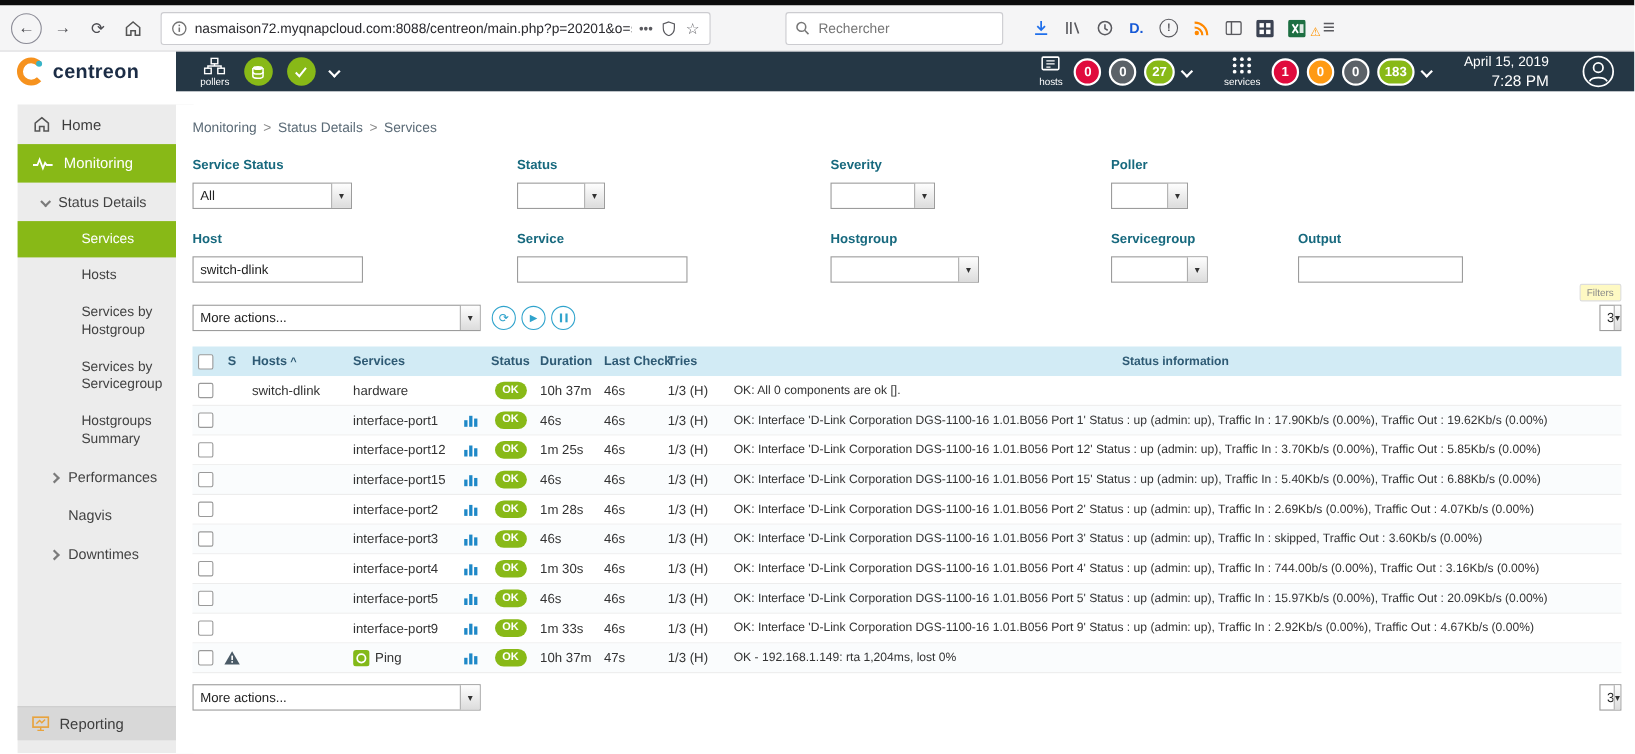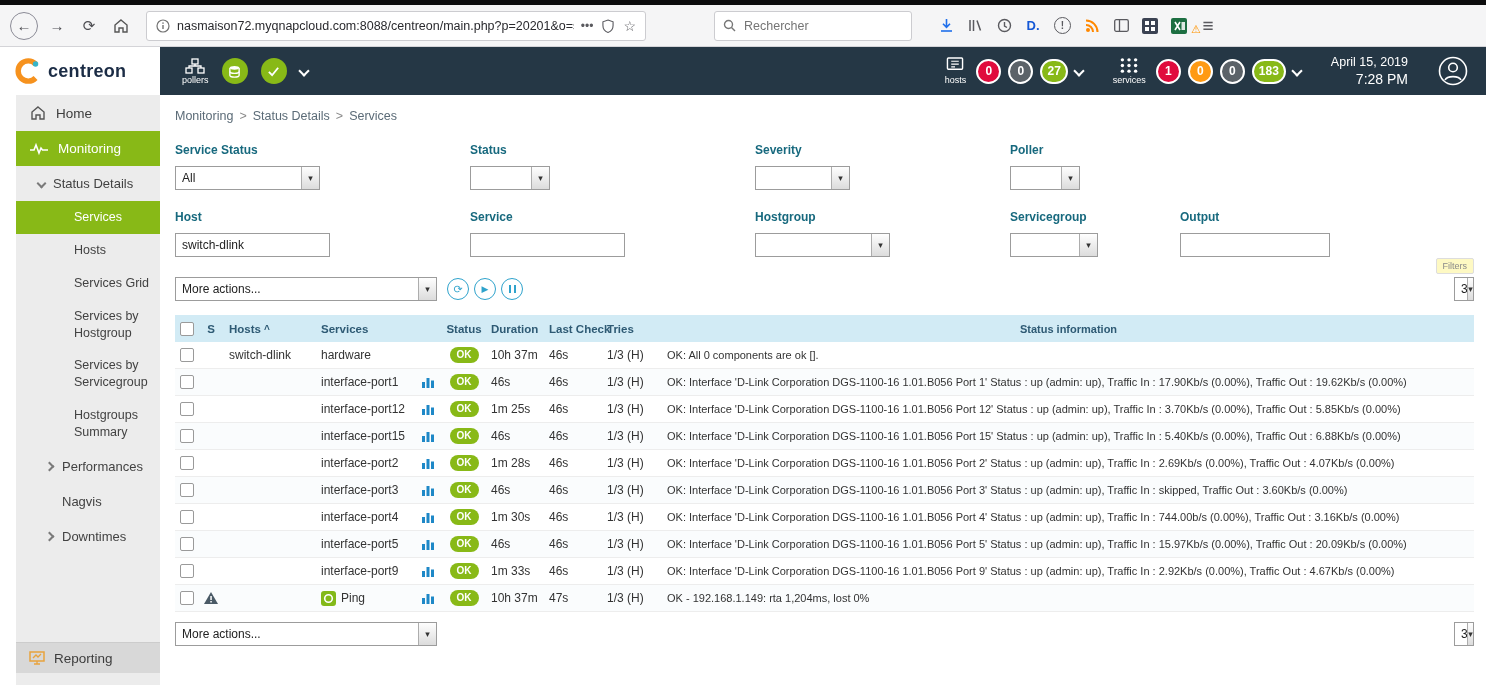--- a/index.html
+++ b/index.html
@@ -15,21 +15,21 @@
   .searchbar{width:198px;height:30px;background:#fff;border:1px solid #ccccd0;border-radius:3px;display:flex;align-items:center;gap:6px;padding:0 8px;box-sizing:border-box;margin-left:62px}
   .searchbar input{border:0;outline:0;flex:1;font-size:12.5px;font-family:inherit;color:#333;background:transparent;min-width:0}
   .toolicons{display:flex;align-items:center;gap:13px;margin-left:20px;color:#5a5a5f}
   .ticon{display:flex;align-items:center;justify-content:center;min-width:16px;height:18px;font-size:13px;cursor:pointer}
   .dext{color:#1558d6;font-weight:bold;font-size:13px}
   .alerticon{width:15px;height:15px;border:1.3px solid #5a5a5f;border-radius:50%;font-size:10px;display:flex;align-items:center;justify-content:center;font-weight:bold}
   .hambwrap{position:relative}
   .hamb{font-size:19px}
   .warnmini{position:absolute;left:-9px;bottom:-1px;color:#ff9400;font-size:11px}
   
-  .appheader{height:48px;display:flex}
+  .appheader{height:36px;display:flex}
   .logo{width:160px;background:#fff;display:flex;align-items:center;gap:7px;padding-left:13px;box-sizing:border-box;cursor:pointer}
   .brand{font-size:18px;font-weight:bold;color:#1b2c45;letter-spacing:.3px}
   .appbar{flex:1;background:#253745;display:flex;align-items:center;padding:0 18px 0 22px;gap:13px}
   .pollerblk{display:flex;flex-direction:column;align-items:center;gap:1px;color:#fff;cursor:pointer}
   .sublabel{font-size:9px;color:#fff}
   .gcircle{width:26px;height:26px;border-radius:50%;background:#88b917;display:flex;align-items:center;justify-content:center;cursor:pointer}
   .chev{display:inline-block;width:6px;height:6px;border-right:2px solid currentColor;border-bottom:2px solid currentColor;transform:rotate(45deg)}
   .chev.right{transform:rotate(-45deg)}
   .white{color:#fff}
   .apr{display:flex;align-items:center;gap:30px;margin-left:auto}
@@ -298,21 +298,20 @@
           </svg>
         </span>
         <span>Monitoring</span>
       </div>
       <div class="s-section">
         <span class="chev"></span>
         <span>Status Details</span>
       </div>
       <div class="s-sub selgreen"><span>Services</span></div>
       <div class="s-sub"><span>Hosts</span></div>
-      <div class="s-sub"><span>Services Grid</span></div>
       <div class="s-sub"><span>Services by Hostgroup</span></div>
       <div class="s-sub"><span>Services by Servicegroup</span></div>
       <div class="s-sub"><span>Hostgroups Summary</span></div>
       <div class="s-link"><span class="chev right"></span><span>Performances</span></div>
       <div class="s-link"><span>Nagvis</span></div>
       <div class="s-link"><span class="chev right"></span><span>Downtimes</span></div>
       <div class="s-bottom">
         <span style="display: flex;">
           <svg width="16" height="16" viewBox="0 0 16 16">
             <rect x="1" y="2" width="14" height="9" fill="none" stroke="#e8a33d" stroke-width="1.5"></rect>

